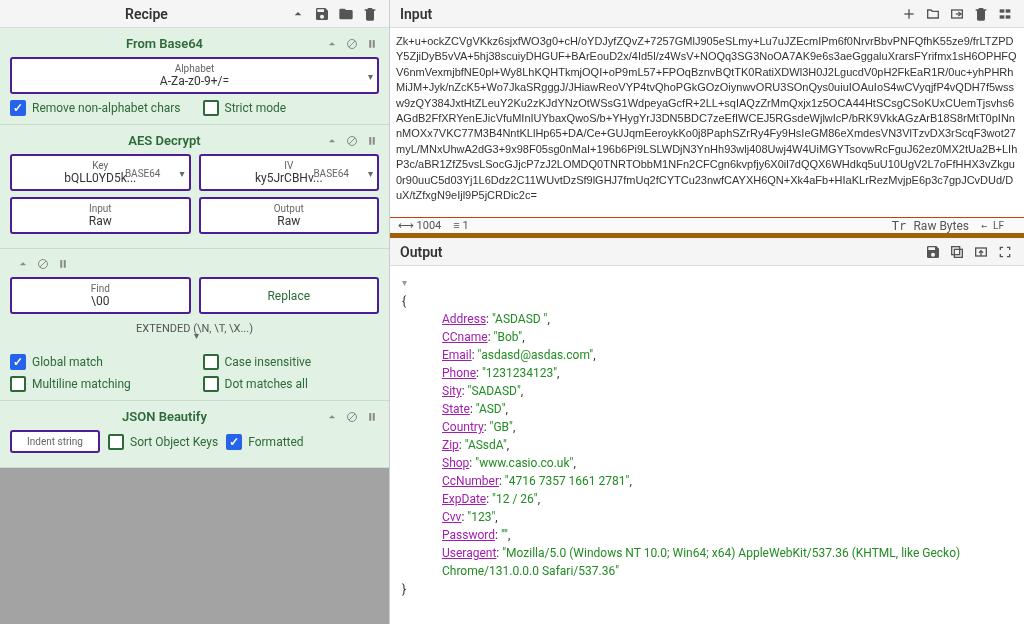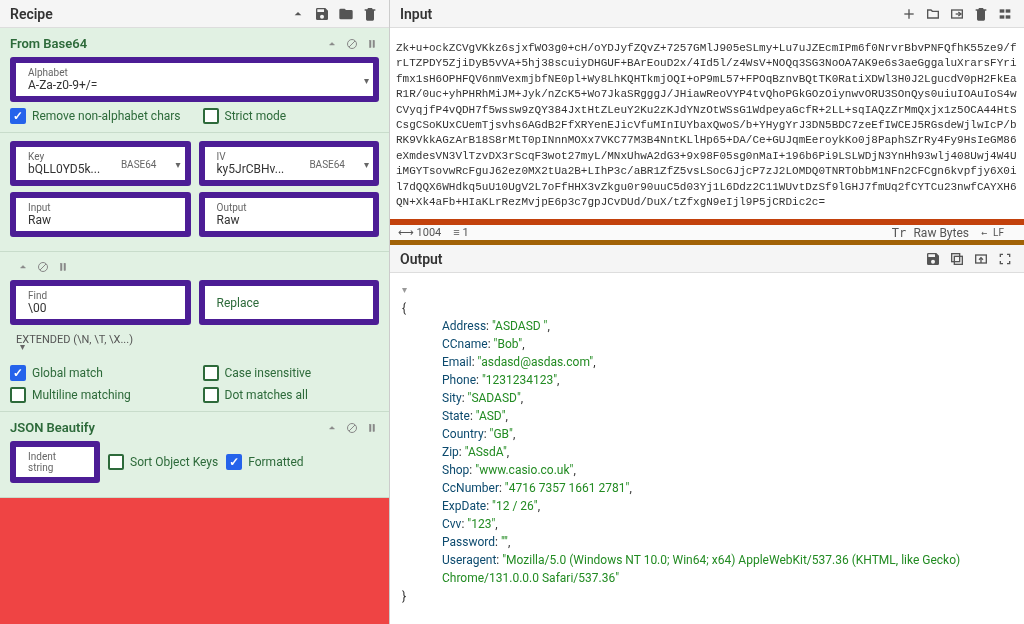--- a/index.html
+++ b/index.html
@@ -1,45 +1,45 @@
 <!DOCTYPE html>
 <html><head>
 <meta charset="utf-8">
 <style>
 * { box-sizing: border-box; margin: 0; padding: 0; font-family: -apple-system, BlinkMacSystemFont, "Segoe UI", Roboto, sans-serif; }
 body { background: #fff; width: 1024px; height: 624px; display: flex; overflow: hidden; }
-.left-panel { width: 390px; background: #ef4444; border-right: 1px solid #ccc; display: flex; flex-direction: column; }
+.left-panel { width: 390px; background: #a3a3a3; border-right: 1px solid #ccc; display: flex; flex-direction: column; text-align: center; }
 .right-panel { flex: 1; display: flex; flex-direction: column; background: #fff; }
 .panel-header { display: flex; align-items: center; padding: 4px 10px; background: #f5f5f5; border-bottom: 1px solid #ddd; font-weight: 600; font-size: 14px; color: #333; height: 28px; }
 .panel-header .title { flex: 1; }
 .panel-header .icon { width: 18px; height: 18px; display: inline-flex; align-items: center; justify-content: center; margin-left: 6px; cursor: pointer; color: #555; }
 .panel-header .icon svg { width: 16px; height: 16px; fill: currentColor; }
 .recipe-content { flex: 1; overflow-y: auto; }
 .op-block { background: #e1f1e3; border-bottom: 1px solid #c8dccb; padding: 8px 10px; }
 .op-head { display: flex; align-items: center; font-weight: 600; font-size: 13px; color: #2d6a3a; margin-bottom: 6px; }
 .op-head .op-title { flex: 1; }
 .op-head .mini-icon { width: 14px; height: 14px; margin-left: 6px; color: #888; cursor: pointer; display:inline-flex; align-items:center; justify-content:center;}
 .op-head .mini-icon svg { width: 12px; height: 12px; fill: currentColor; stroke: currentColor; }
 .field-row { display: flex; gap: 8px; margin-bottom: 6px; }
-.field-box { background: #fff; border: 6px solid #4c1d95; border-radius: 3px; padding: 4px 12px; flex: 1; display: flex; flex-direction: column; position: relative; }
+.field-box { background: #fff; border: 2px solid #4c1d95; border-radius: 3px; padding: 4px 12px; flex: 1; display: flex; flex-direction: column; position: relative; }
 .field-label { font-size: 10px; color: #666; }
 .field-value { font-size: 12px; color: #333; white-space: nowrap; overflow: hidden; text-overflow: ellipsis; }
 .field-dropdown { position: absolute; right: 4px; top: 50%; transform: translateY(-50%); color: #666; font-size: 10px; }
 .field-tag { position: absolute; right: 28px; top: 50%; transform: translateY(-50%); font-size: 10px; color: #666; }
 .check-row { display: flex; align-items: center; gap: 16px; margin-top: 6px; }
 .check-item { display: flex; align-items: center; gap: 6px; font-size: 12px; color: #2d6a3a; cursor: pointer; flex: 1; }
 .checkbox { width: 16px; height: 16px; border: 2px solid #2d6a3a; border-radius: 2px; display: inline-flex; align-items: center; justify-content: center; background: #fff; }
 .checkbox.checked { background: #2563eb; border-color: #2563eb; }
 .checkbox.checked::after { content: "✓"; color: #fff; font-size: 12px; font-weight: bold; }
-.input-area { flex: 0 0 auto; padding: 6px; font-family: Liberation Mono, monospace; font-size: 11px; color: #333; word-break: break-all; line-height: 1.4; border-bottom: 6px solid #c2410c; height: 190px; overflow: hidden; margin-top: 7px; }
+.input-area { flex: 0 0 auto; padding: 6px; font-family: Liberation Sans, sans-serif; font-size: 11px; color: #333; word-break: break-all; line-height: 1.4; border-bottom: 1px solid #c2410c; height: 190px; overflow: hidden; }
 .status-bar { display: flex; align-items: center; padding: 2px 8px; font-size: 11px; color: #555; border-bottom: 5px solid #a16207; background: #fafafa; height: 20px; }
 .status-bar .status-item { margin-right: 12px; }
 .status-bar .spacer { flex: 1; }
 .output-area { flex: 1; padding: 8px 12px; font-family: "Courier New", monospace; font-size: 12px; color: #333; line-height: 1.5; overflow: auto; }
-.json-key { color: #0c4a6e; }
+.json-key { color: #a21caf; text-decoration: underline; }
 .json-str { color: #228b22; }
 .json-punc { color: #333; }
 .output-toggle { color: #999; font-size: 10px; margin-bottom: 2px; display: inline-block; cursor: pointer; }
 .indent { padding-left: 40px; }
 </style>
 </head>
 <body>
 
 <div class="left-panel">
   <div class="panel-header">
@@ -102,20 +102,40 @@
           <span>Remove non-alphabet chars</span>
         </div>
         <div class="check-item">
           <span class="checkbox"></span>
           <span>Strict mode</span>
         </div>
       </div>
     </div>
 
     <div class="op-block">
+      <div class="op-head">
+        <span class="op-title">AES Decrypt</span>
+        <span class="mini-icon">
+            <svg viewBox="0 0 24 24">
+              <path d="M7 14l5-5 5 5z"></path>
+            </svg>
+          </span>
+        <span class="mini-icon">
+            <svg viewBox="0 0 24 24">
+              <circle cx="12" cy="12" r="9" fill="none" stroke-width="2"></circle>
+              <line x1="6" y1="18" x2="18" y2="6" stroke-width="2"></line>
+            </svg>
+          </span>
+        <span class="mini-icon">
+            <svg viewBox="0 0 24 24">
+              <rect x="7" y="5" width="3" height="14"></rect>
+              <rect x="14" y="5" width="3" height="14"></rect>
+            </svg>
+          </span>
+      </div>
       <div class="field-row">
         <div class="field-box">
           <span class="field-label">Key</span>
           <span class="field-value">bQLL0YD5k...</span>
           <span class="field-tag">BASE64</span>
           <span class="field-dropdown">▾</span>
         </div>
         <div class="field-box">
           <span class="field-label">IV</span>
           <span class="field-value">ky5JrCBHv...</span>

